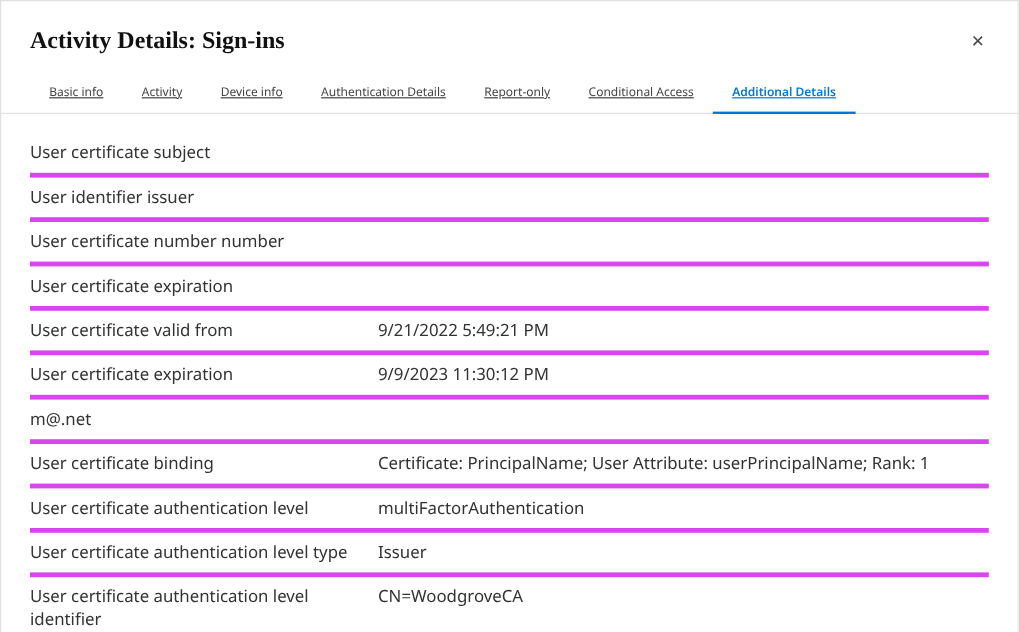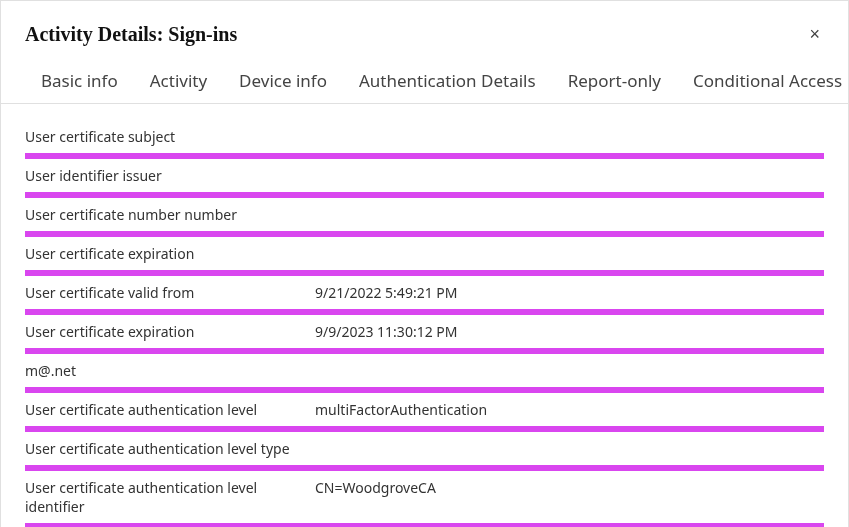--- a/index.html
+++ b/index.html
@@ -41,41 +41,42 @@
     }
     .tabs {
       display: flex;
       align-items: flex-end;
       padding: 0 24px;
       border-bottom: 1px solid #e0e0e0;
       gap: 0;
     }
     .tab {
       padding: 10px 16px;
-      font-size: 17px;
+      font-size: 10px;
       cursor: pointer;
       color: #444;
       border-bottom: 2px solid transparent;
       margin-bottom: -1px;
       white-space: nowrap;
+      text-decoration: underline;
     }
     .tab.active {
       color: #0078d4;
       border-bottom: 2px solid #0078d4;
       font-weight: 600;
     }
     .content {
       padding: 16px 24px 24px 24px;
       flex: 1;
     }
     .row {
       display: flex;
       align-items: flex-start;
       padding: 7px 0;
-      border-bottom: 6px solid #d946ef;
+      border-bottom: 4px solid #d946ef;
     }
     .row:last-child { border-bottom: none; }
     .label {
       width: 290px;
       flex-shrink: 0;
       color: #333;
       font-size: 14px;
     }
     .value {
       color: #333;
@@ -124,25 +125,30 @@
         <span class="value">9/21/2022 5:49:21 PM</span>
       </div>
       <div class="row">
         <span class="label">User certificate expiration</span>
         <span class="value">9/9/2023 11:30:12 PM</span>
       </div>
       <div class="row">
         <span class="value">m@.net</span>
       </div>
       <div class="row">
+        <span class="label">User certificate binding</span>
+        <span class="value">Certificate: PrincipalName; User Attribute: userPrincipalName; Rank: 1</span>
+      </div>
+      <div class="row">
         <span class="label">User certificate authentication level</span>
         <span class="value">multiFactorAuthentication</span>
       </div>
       <div class="row">
         <span class="label">User certificate authentication level type</span>
+        <span class="value">Issuer</span>
       </div>
       <div class="row">
         <span class="label">User certificate authentication level identifier</span>
         <span class="value">CN=WoodgroveCA</span>
       </div>
       <div class="row">
         <span class="label">Root Key Type</span>
         <span class="value">Unknown</span>
       </div>
     </div>

